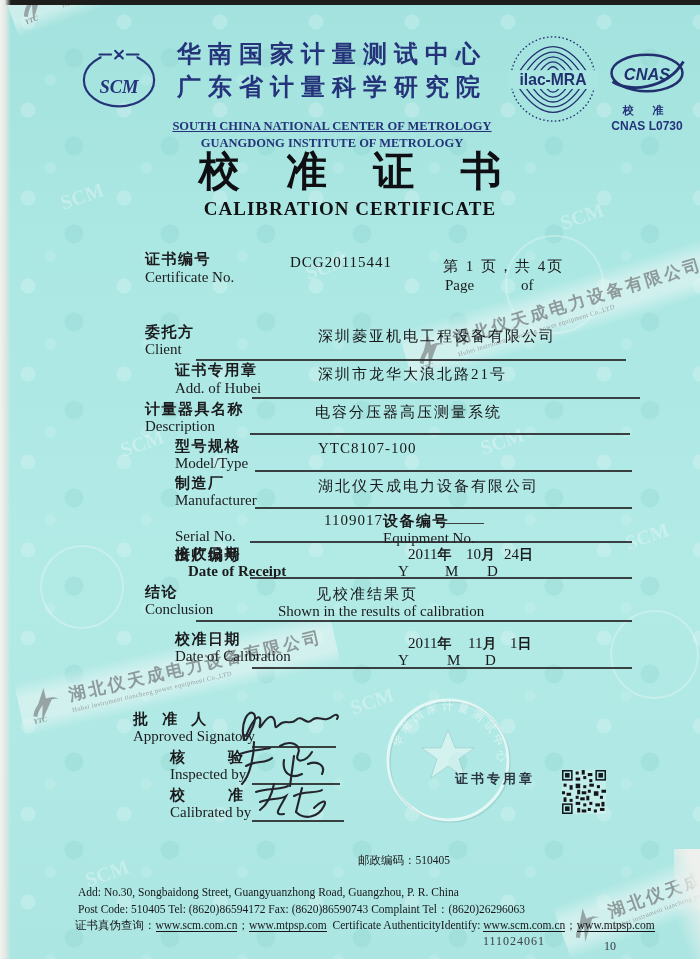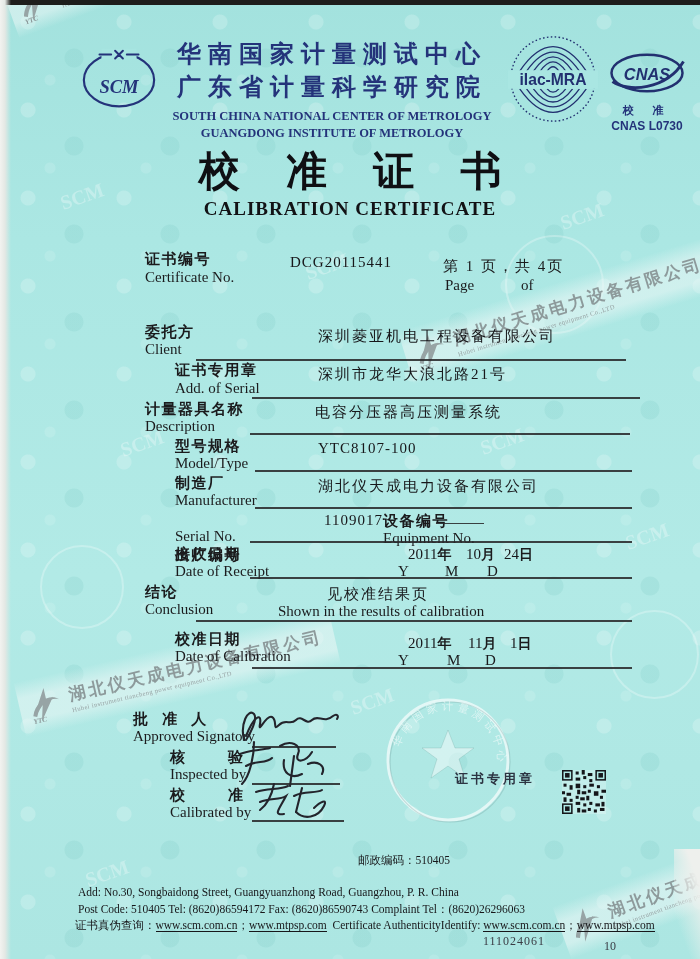--- a/index.html
+++ b/index.html
@@ -109,21 +109,21 @@
   <svg class="abs" style="left:78px;top:46px;" width="82" height="66" viewBox="0 0 84 66">
     <ellipse cx="42" cy="34" rx="36" ry="27" fill="none" stroke="#24337a" stroke-width="2.2"></ellipse>
     <rect x="24" y="2" width="36" height="11" fill="#a7e5e1"></rect>
     <path d="M22,8 h12 M50,8 h12 M38,4 l8,8 M46,4 l-8,8" stroke="#24337a" stroke-width="2" fill="none" stroke-linecap="round"></path>
     <text x="42" y="47" text-anchor="middle" font-family="Liberation Serif,serif" font-style="italic" font-weight="bold" font-size="19" fill="#24337a">SCM</text>
   </svg>
 
   <div class="abs" style="left:172px;top:38px;width:320px;text-align:center;">
     <div class="hdr-cn">华南国家计量测试中心</div>
     <div class="hdr-cn" style="margin-top:1px;">广东省计量科学研究院</div>
-    <div class="hdr-en" style="margin-top:6px;">SOUTH CHINA NATIONAL CENTER OF METROLOGY</div>
+    <div class="hdr-en" style="margin-top:16px;text-decoration:underline;">SOUTH CHINA NATIONAL CENTER OF METROLOGY</div>
     <div class="hdr-en" style="margin-top:2px;">GUANGDONG INSTITUTE OF METROLOGY</div>
   </div>
 
   <svg class="abs" style="left:506px;top:33px;" width="94" height="92" viewBox="0 0 96 92">
     <circle cx="48" cy="46" r="43" fill="none" stroke="#223070" stroke-width="1.4" stroke-dasharray="1.6 2.4"></circle>
     <g stroke="#223070" stroke-width="1.3" fill="none">
       <path d="M14,38 Q48,-12 82,38"></path>
         <path d="M21,38 Q48,-1 75,38"></path>
         <path d="M28,38 Q48,9 68,38"></path>
         <path d="M35,38 Q48,19 61,38"></path>
@@ -157,21 +157,21 @@
   <div class="abs cnlbl" style="left:443px;top:257px;font-weight:normal;font-family:'Liberation Serif',serif;letter-spacing:2px;">第 1 页，共 4页</div>
   <div class="abs enlbl" style="left:445px;top:277px;">Page</div>
   <div class="abs enlbl" style="left:521px;top:277px;">of</div>
 
   <div class="abs cnlbl" style="left:145px;top:323px;">委托方</div>
   <div class="abs enlbl" style="left:145px;top:341px;">Client</div>
   <div class="abs val" style="left:280px;top:327px;">深圳菱亚机电工程设备有限公司</div>
   <div class="uline" style="left:196px;top:359px;width:430px;"></div>
 
   <div class="abs cnlbl" style="left:175px;top:361px;">证书专用章</div>
-  <div class="abs enlbl" style="left:175px;top:380px;">Add. of Serial</div>
+  <div class="abs enlbl" style="left:175px;top:380px;">Add. of Hubei</div>
   <div class="abs val" style="left:280px;top:365px;">深圳市龙华大浪北路21号</div>
   <div class="uline" style="left:252px;top:397px;width:388px;"></div>
 
   <div class="abs cnlbl" style="left:145px;top:400px;">计量器具名称</div>
   <div class="abs enlbl" style="left:145px;top:418px;">Description</div>
   <div class="abs val" style="left:277px;top:403px;">电容分压器高压测量系统</div>
   <div class="uline" style="left:250px;top:433px;width:380px;"></div>
 
   <div class="abs cnlbl" style="left:175px;top:437px;">型号规格</div>
   <div class="abs enlbl" style="left:175px;top:455px;">Model/Type</div>
@@ -185,32 +185,32 @@
 
   <div class="abs cnlbl" style="left:175px;top:510px;margin-top:36px;">出厂编号</div>
   <div class="abs enlbl" style="left:175px;top:528px;">Serial No.</div>
   <div class="abs val" style="left:286px;top:512px;letter-spacing:1px;">1109017</div>
   <div class="abs cnlbl" style="left:383px;top:512px;">设备编号</div>
   <div class="uline" style="left:436px;top:523px;width:48px;height:1.3px;"></div>
   <div class="abs enlbl" style="left:383px;top:530px;">Equipment No.</div>
   <div class="uline" style="left:250px;top:541px;width:382px;"></div>
 
   <div class="abs cnlbl" style="left:175px;top:545px;">接收日期</div>
-  <div class="abs enlbl" style="left:175px;top:563px;">Date of Receipt</div>
+  <div class="abs enlbl" style="left:188px;top:563px;font-weight:bold;">Date of Receipt</div>
   <div class="abs val" style="left:370px;top:546px;letter-spacing:0;"><span>2011</span><span class="cnlbl" style="font-size:14px;">年</span></div>
   <div class="abs val" style="left:428px;top:546px;letter-spacing:0;"><span>10</span><span class="cnlbl" style="font-size:14px;">月</span></div>
   <div class="abs val" style="left:466px;top:546px;letter-spacing:0;"><span>24</span><span class="cnlbl" style="font-size:14px;">日</span></div>
   <div class="abs enlbl" style="left:398px;top:563px;">Y</div>
   <div class="abs enlbl" style="left:445px;top:563px;">M</div>
   <div class="abs enlbl" style="left:487px;top:563px;">D</div>
   <div class="uline" style="left:250px;top:577px;width:382px;"></div>
 
   <div class="abs cnlbl" style="left:145px;top:583px;">结论</div>
   <div class="abs enlbl" style="left:145px;top:601px;">Conclusion</div>
-  <div class="abs val" style="left:289px;top:585px;">见校准结果页</div>
+  <div class="abs val" style="left:278px;top:585px;">见校准结果页</div>
   <div class="abs enlbl" style="left:278px;top:603px;">Shown in the results of calibration</div>
   <div class="uline" style="left:196px;top:620px;width:436px;"></div>
 
   <div class="abs cnlbl" style="left:175px;top:630px;">校准日期</div>
   <div class="abs enlbl" style="left:175px;top:648px;">Date of Calibration</div>
   <div class="abs val" style="left:370px;top:635px;letter-spacing:0;"><span>2011</span><span class="cnlbl" style="font-size:14px;">年</span></div>
   <div class="abs val" style="left:430px;top:635px;letter-spacing:0;"><span>11</span><span class="cnlbl" style="font-size:14px;">月</span></div>
   <div class="abs val" style="left:472px;top:635px;letter-spacing:0;"><span>1</span><span class="cnlbl" style="font-size:14px;">日</span></div>
   <div class="abs enlbl" style="left:398px;top:652px;">Y</div>
   <div class="abs enlbl" style="left:447px;top:652px;">M</div>

